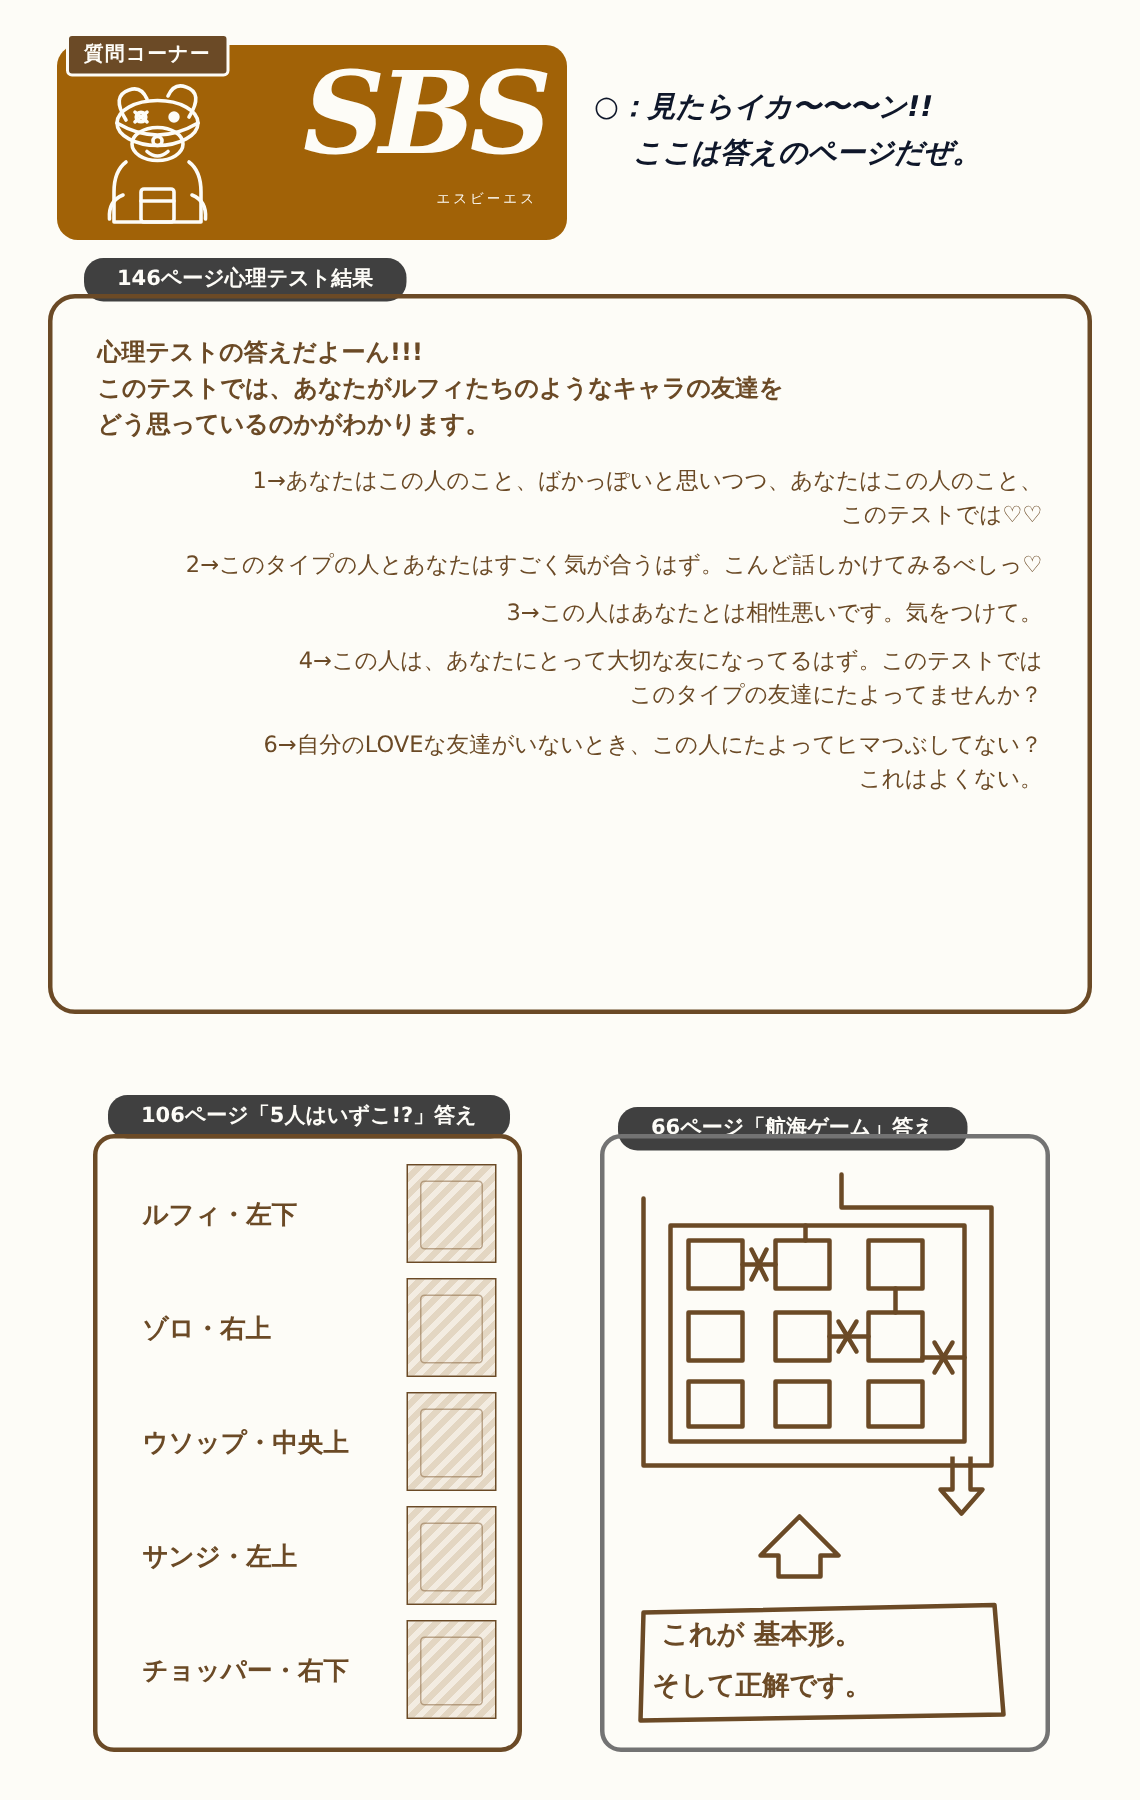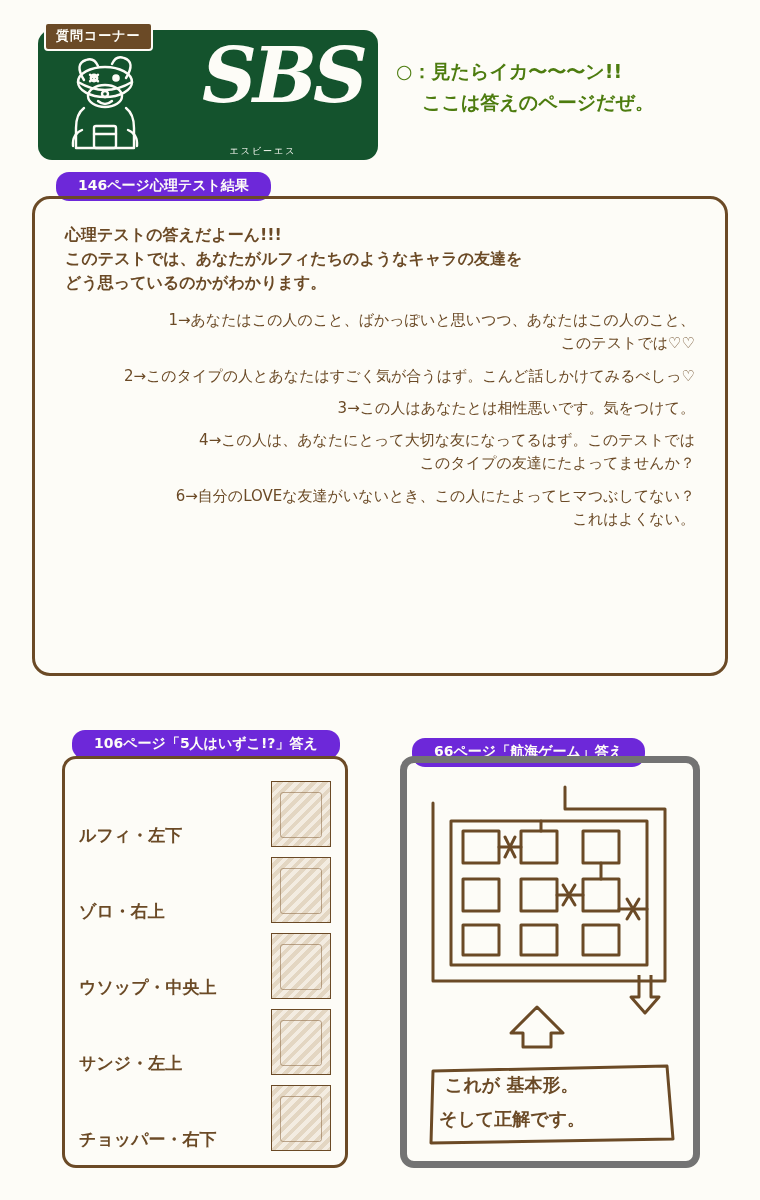--- a/index.html
+++ b/index.html
@@ -27,21 +27,21 @@
     position: absolute;
     left: 0; top: 18px;
     width: 760px;
     height: 150px;
   }
 
   .logo-box {
     position: absolute;
     left: 38px; top: 12px;
     width: 340px; height: 130px;
-    background: #14532d;
+    background: #a16207;
     border-radius: 14px;
   }
   .logo-tag {
     position: absolute;
     left: 6px; top: -8px;
     background: #6b4a26;
     color: #fdfcf7;
     font-size: 13px;
     font-weight: bold;
     padding: 3px 10px 4px 10px;
@@ -55,49 +55,50 @@
     color: #fdfcf7;
     font-size: 76px;
     font-weight: bold;
     font-style: italic;
     letter-spacing: -4px;
     line-height: 1;
     font-family: "DejaVu Serif", serif;
   }
   .logo-sub {
     position: absolute;
-    right: 20px; bottom: 2px;
+    right: 20px; bottom: 21px;
     width: 190px;
     display: flex;
-    justify-content: center;
+    justify-content: flex-end;
     color: #fdfcf7;
     font-size: 9px;
     letter-spacing: 2px;
   }
   .chopper {
     position: absolute;
     left: 16px; bottom: 6px;
     width: 110px; height: 108px;
   }
 
   .header-text {
     position: absolute;
     left: 396px; top: 38px;
     width: 350px;
     font-size: 19px;
     line-height: 1.65;
     font-weight: bold;
-    color: #4d7c0f;
+    color: #0f172a;
+    font-style: italic;
   }
   .header-text .l2 { padding-left: 26px; display: block; }
 
   
   .pill {
     display: inline-block;
-    background: #6d28d9;
+    background: #404040;
     color: #fdfcf7;
     font-size: 14px;
     font-weight: bold;
     padding: 5px 22px 6px 22px;
     border-radius: 13px;
     white-space: nowrap;
   }
 
   
   .main-panel-label {
@@ -145,31 +146,32 @@
     width: 286px; height: 412px;
     border: 3px solid #6b4a26;
     border-radius: 14px;
     box-sizing: border-box;
     padding: 12px 8px;
   }
   .br-panel {
     position: absolute;
     left: 400px; top: 756px;
     width: 300px; height: 412px;
-    border: 7px solid #737373;
+    border: 3px solid #737373;
     border-radius: 14px;
     box-sizing: border-box;
     padding: 12px;
   }
 
   .ans-row {
     display: flex;
-    align-items: flex-end;
+    align-items: center;
     height: 76px;
     padding: 0 6px;
+    margin-left: 16px;
   }
   .ans-name {
     flex: 1;
     font-size: 17px;
     font-weight: bold;
   }
   .thumb {
     width: 58px; height: 64px;
     border: 1.5px solid #6b4a26;
     background: repeating-linear-gradient(

